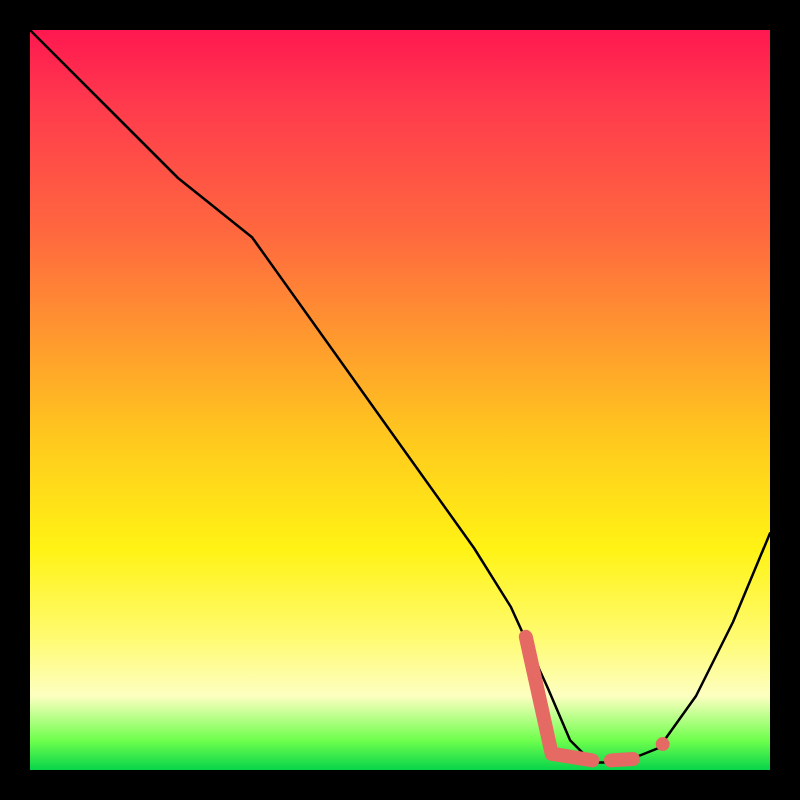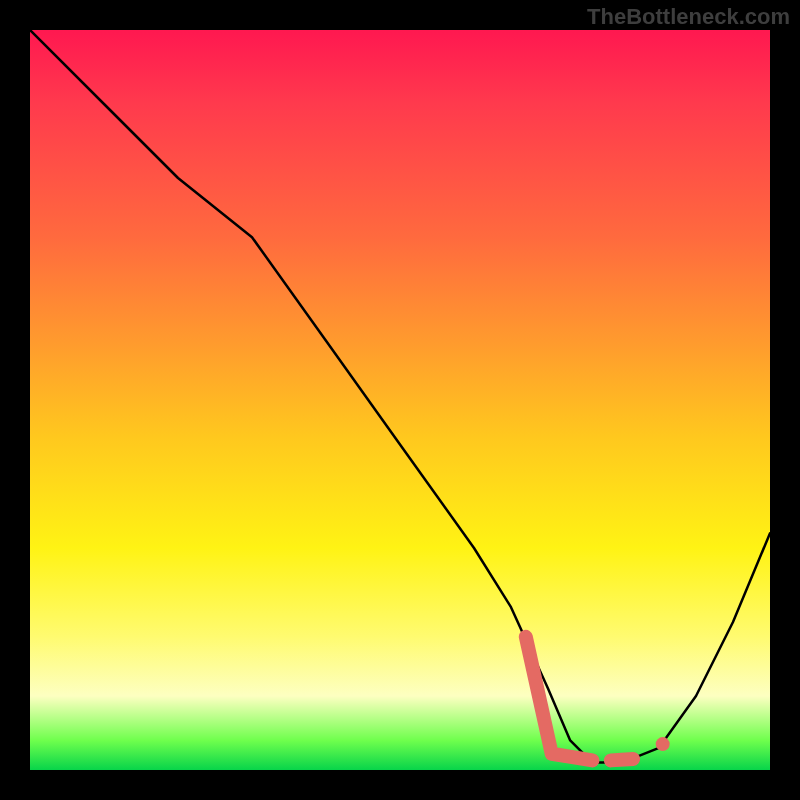--- a/index.html
+++ b/index.html
@@ -78,21 +78,20 @@
     stroke-linecap: round;
   }
   .marker-dot {
     fill: #e46a63;
   }
 </style>
 </head>
 <body>
 
 <div class="frame">
-  <div class="watermark">TheBottleneck.com</div>
 
   <div class="plot-area">
     <div class="gradient"></div>
 
     <svg class="overlay" viewBox="0 0 740 740" preserveAspectRatio="none">
       <path id="curve-path" class="curve" d="M0.0 0.0 L74.0 74.0 L148.0 148.0 L222.0 207.2 L296.0 310.8 L370.0 414.4 L444.0 518.0 L481.0 577.2 L518.0 658.6 L540.2 710.4 L562.4 732.6 L592.0 732.6 L629.0 717.8 L666.0 666.0 L703.0 592.0 L740.0 503.2"></path>
       <g id="marker-group">
         <path id="marker-L" class="marker-line" d="M495.8 606.8 L521.6999999999999 723.72 L562.4 730.38"></path>
         <path id="marker-dash" class="marker-dash" d="M580.9 730.38 L603.0999999999999 728.9"></path>
         <circle id="marker-dot" class="marker-dot" r="7" cx="632.6999999999999" cy="714.1"></circle>

